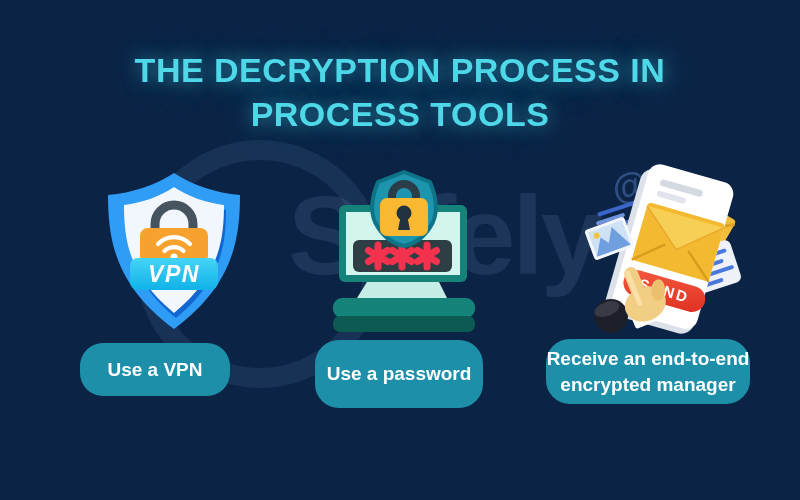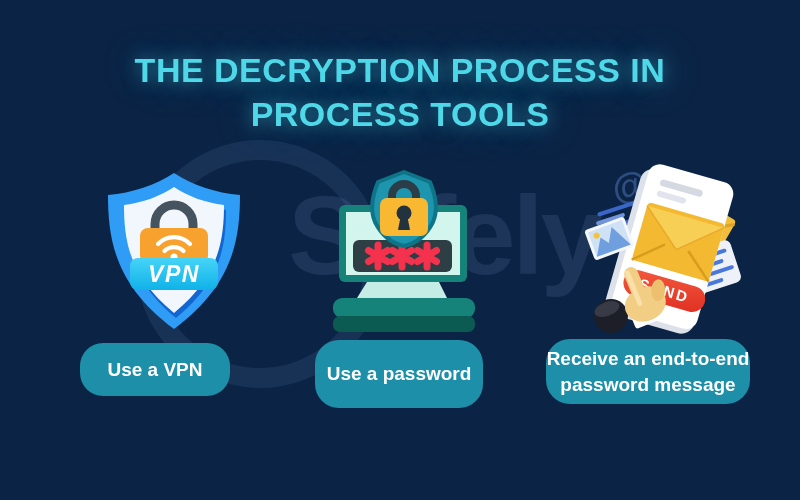--- a/index.html
+++ b/index.html
@@ -169,16 +169,16 @@
   <div class="pill pill-1">
       <span>Use a VPN</span>
     </div>
 
   <div class="pill pill-2">
       <span>Use a password</span>
     </div>
 
   <div class="pill pill-3">
       <span>Receive an end-to-end</span>
-      <span>password message</span>
+      <span>encrypted manager</span>
     </div>
 
 </div>
 
 </body></html>

